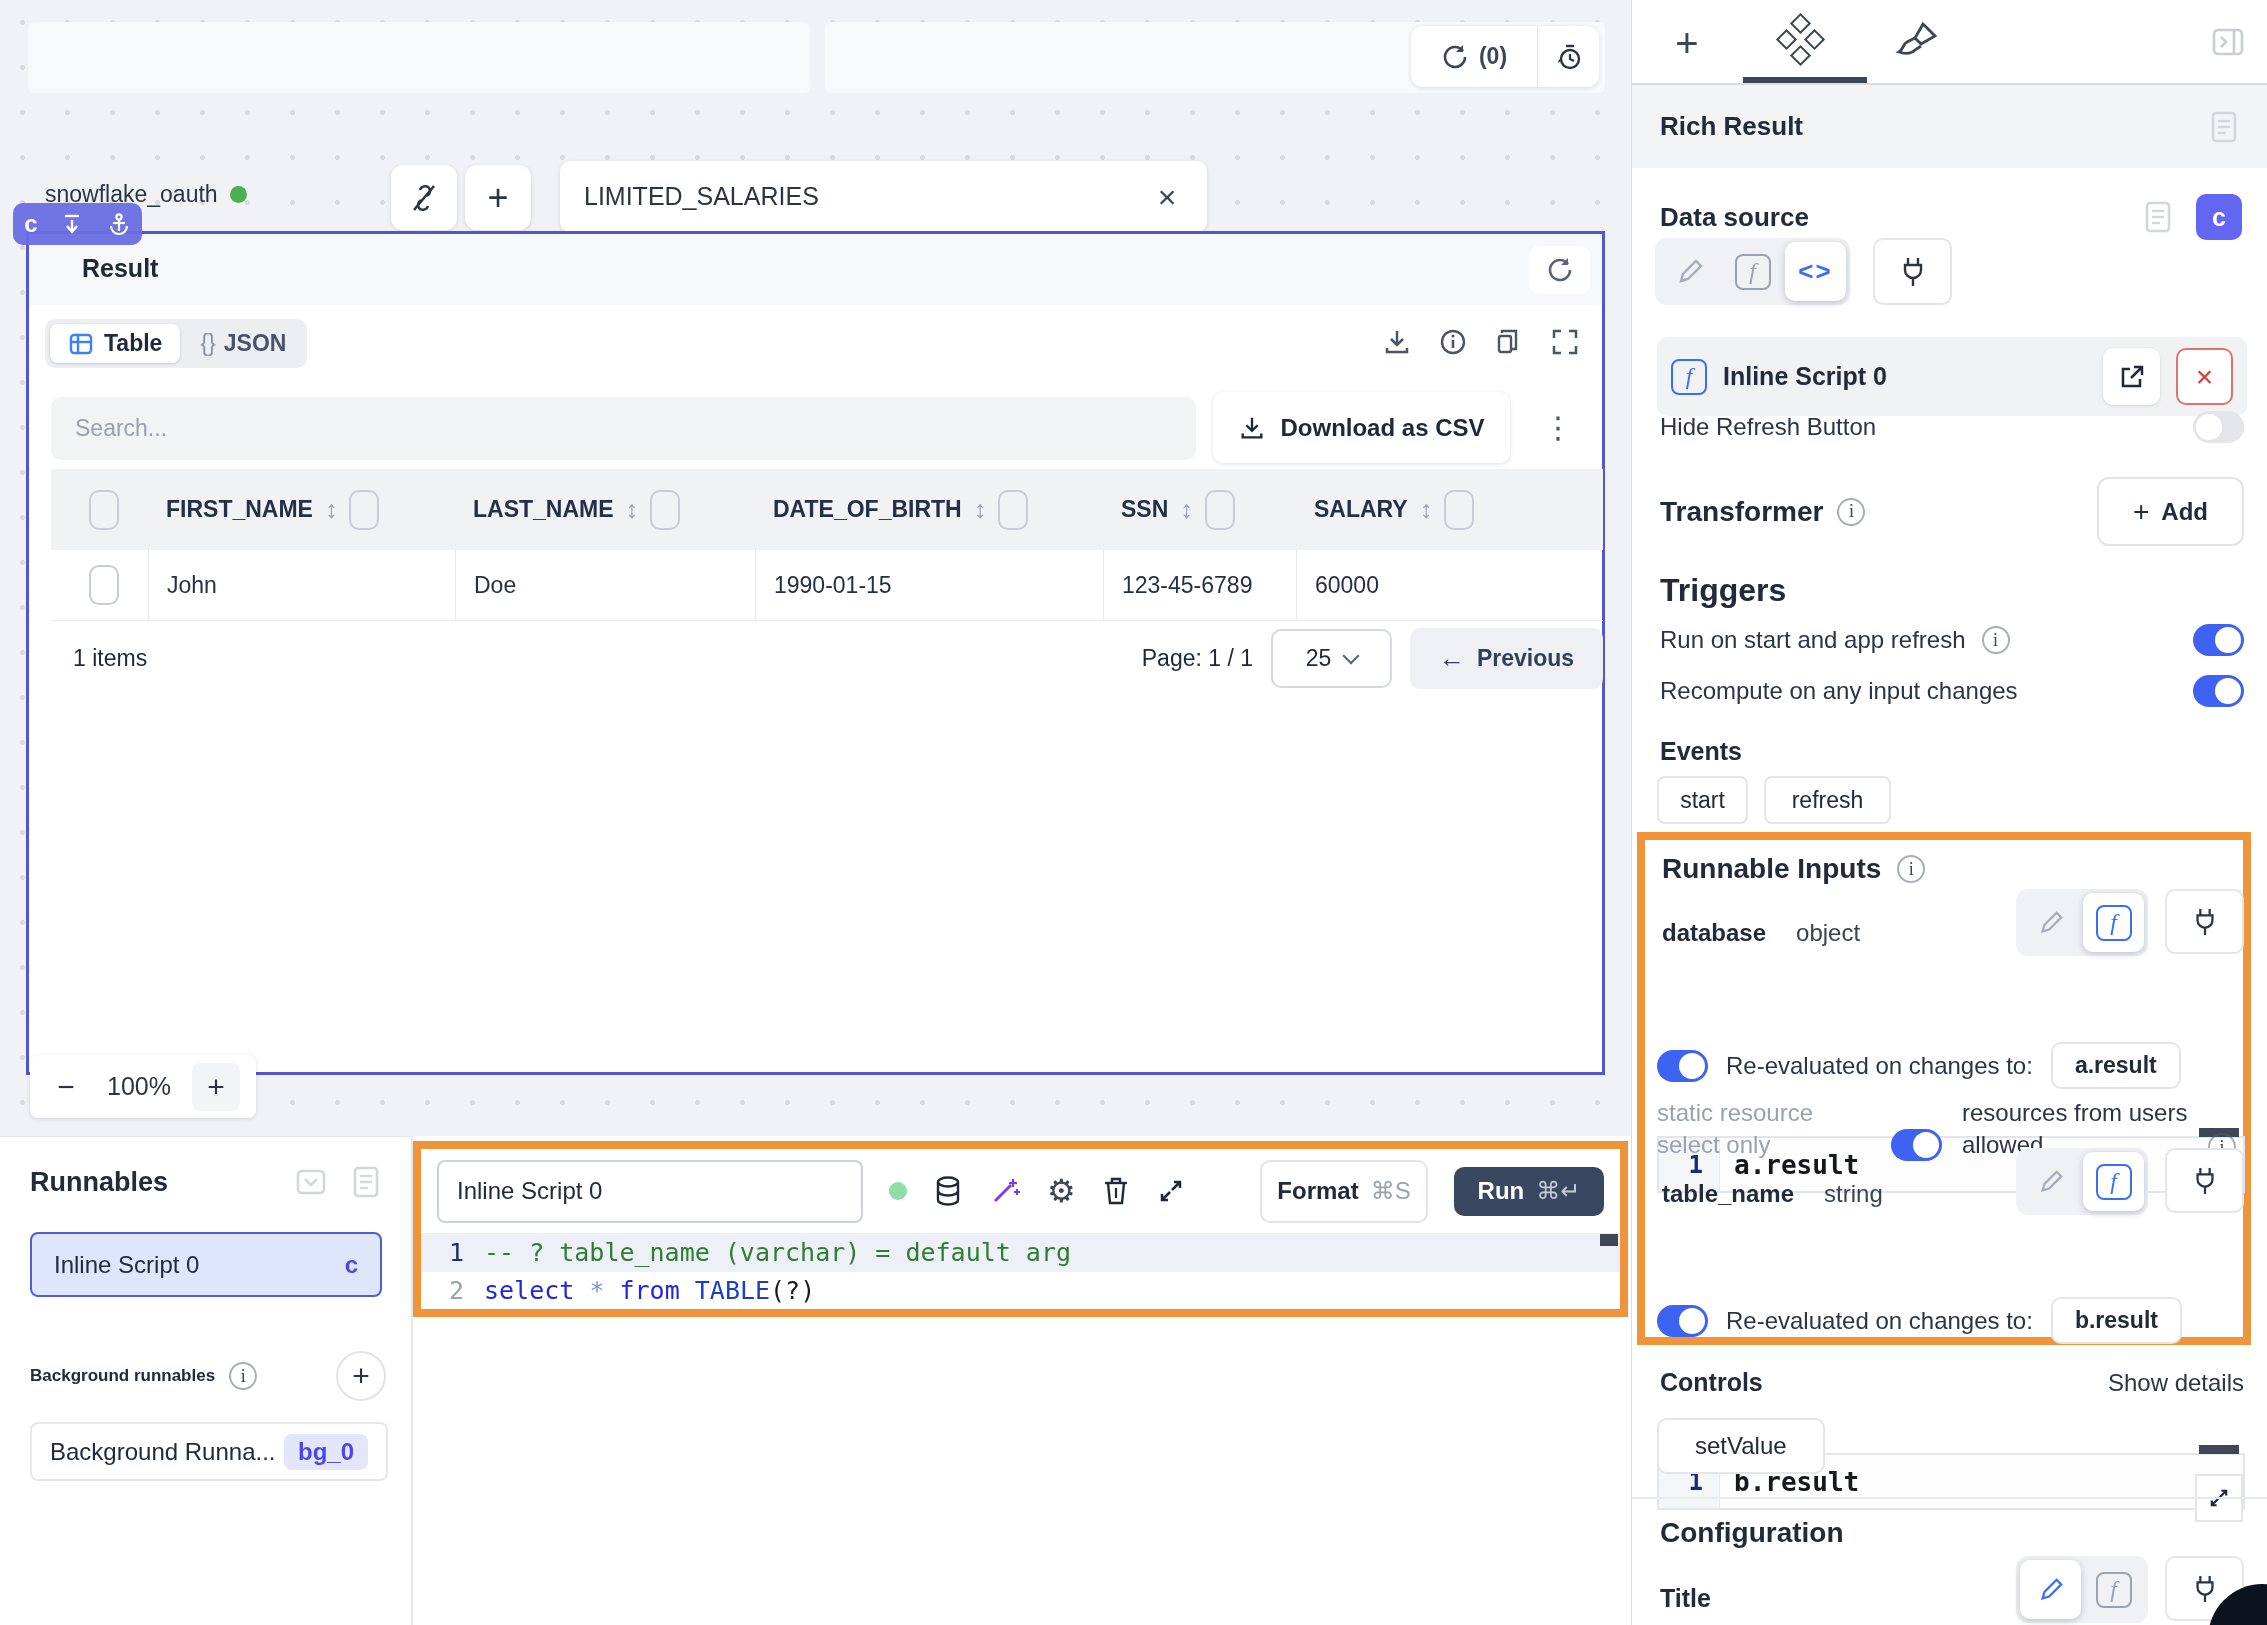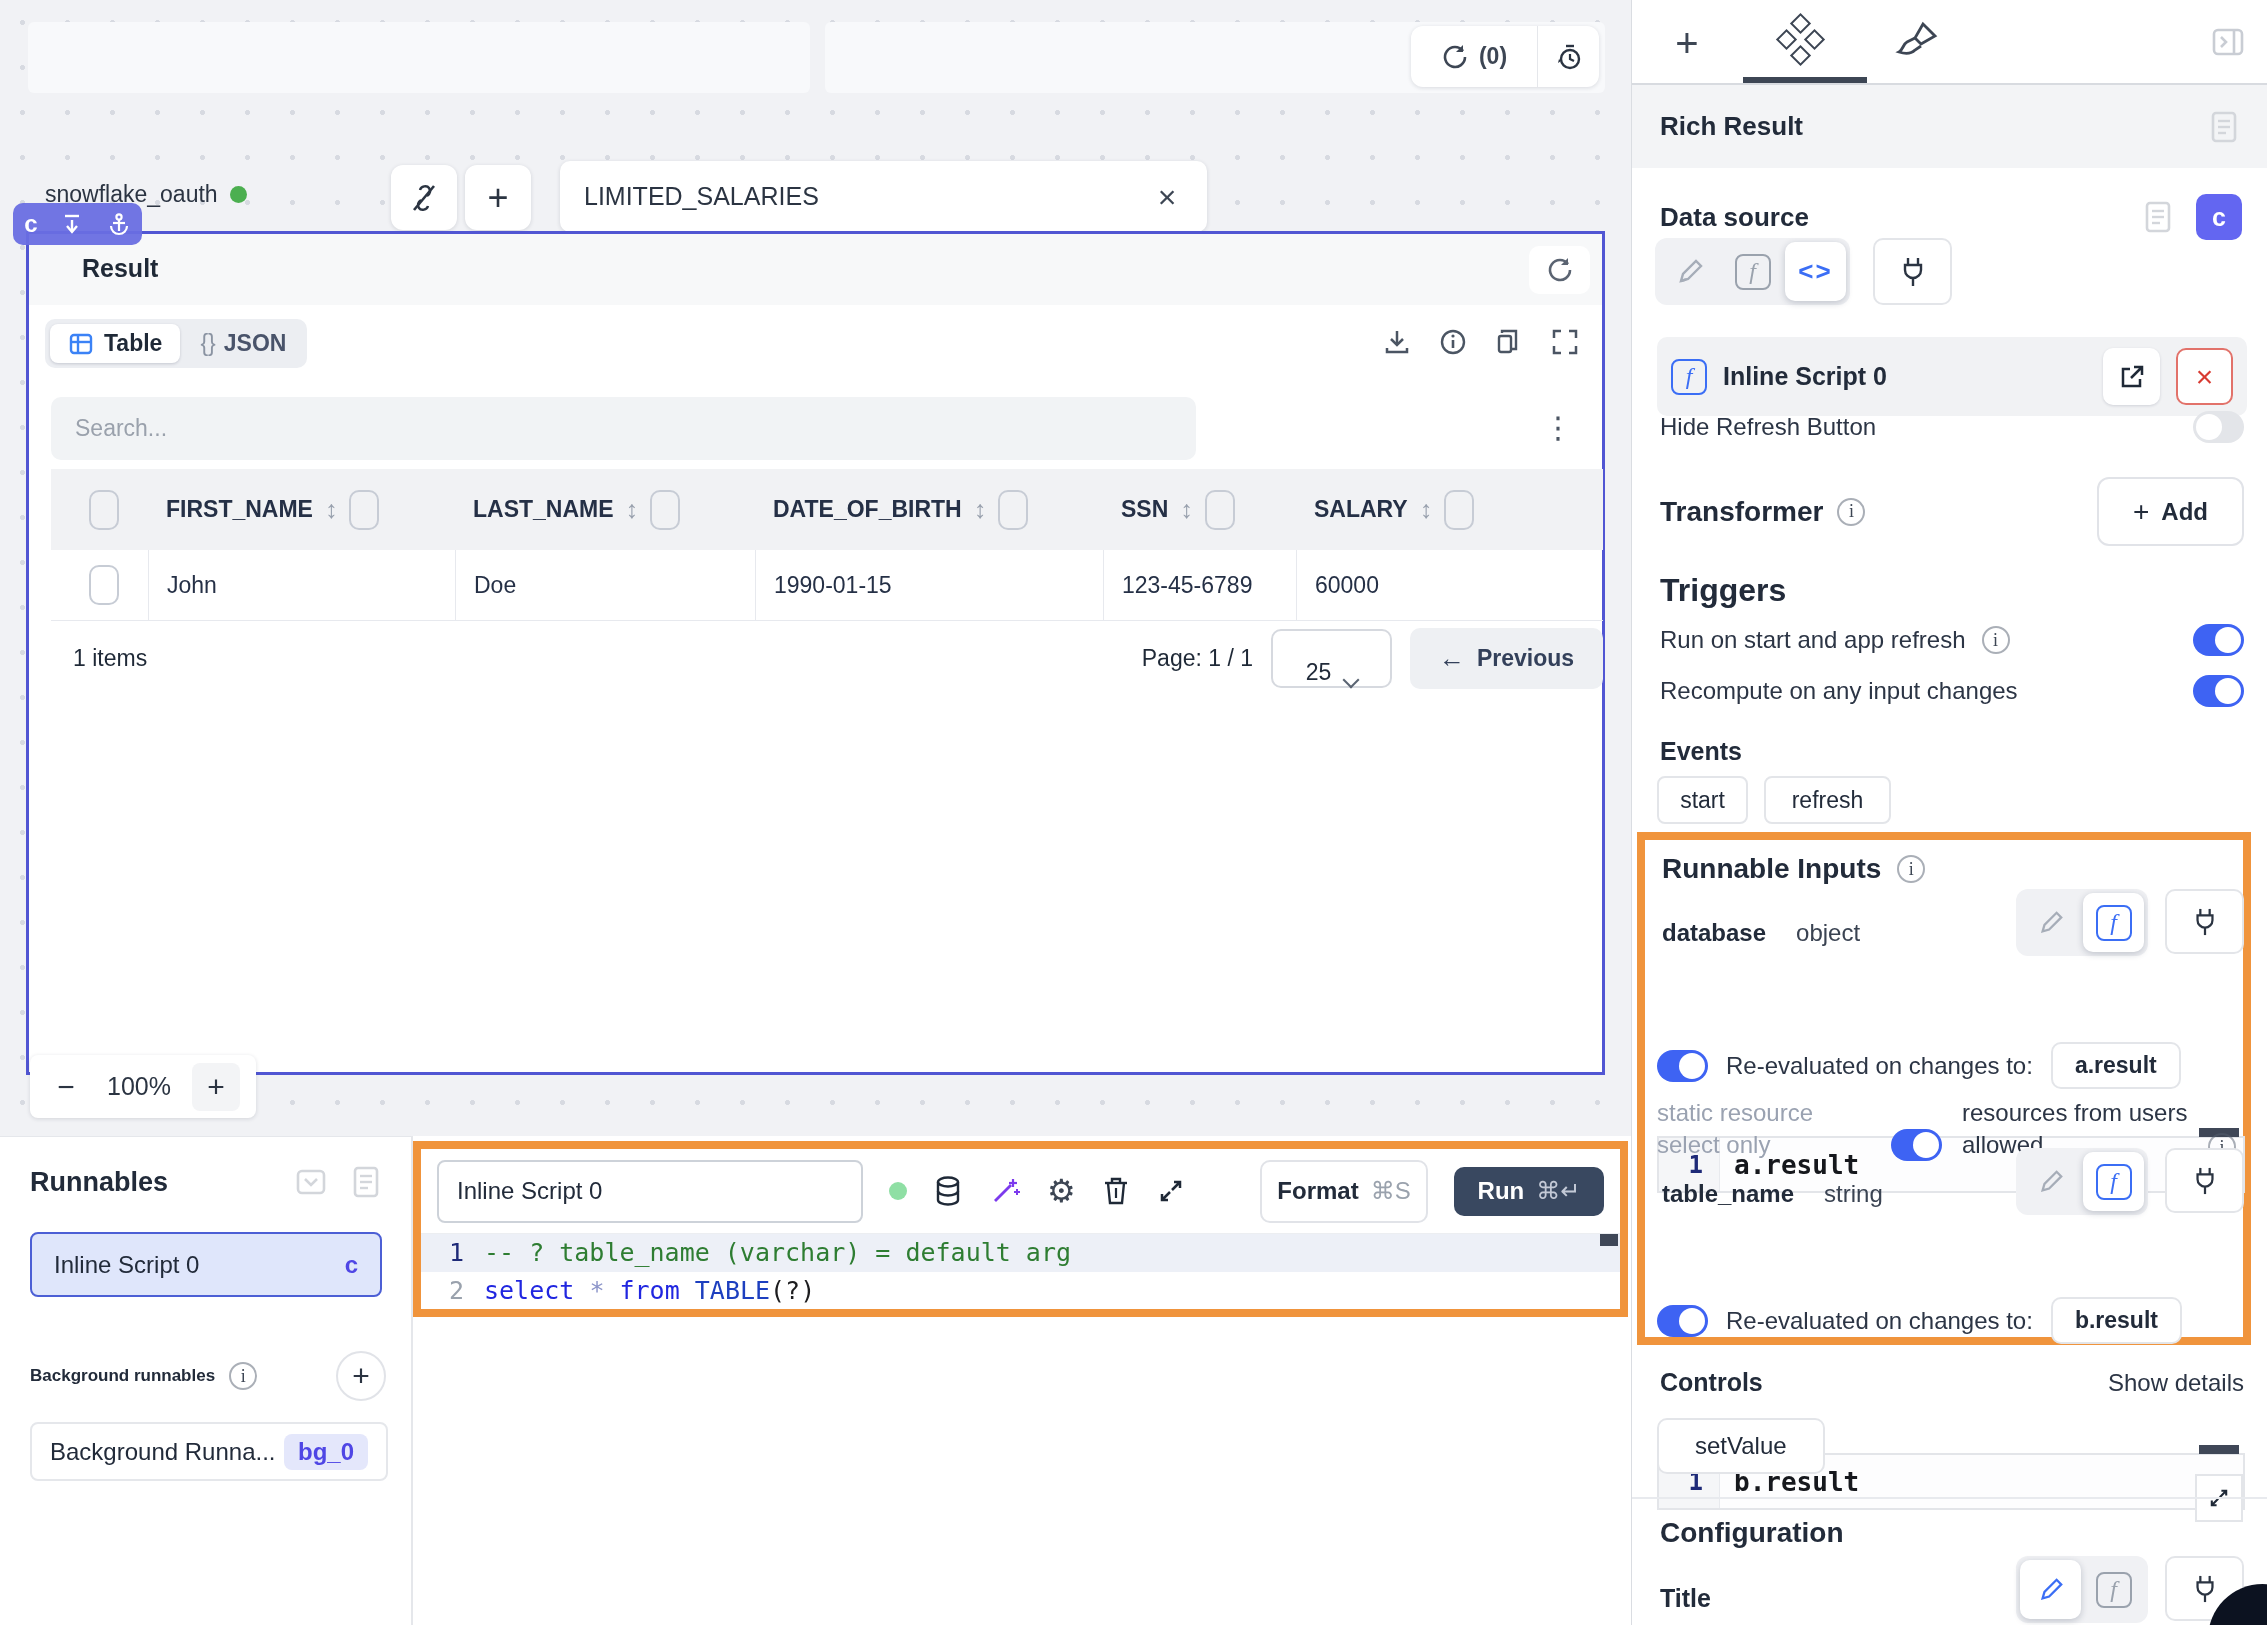--- a/index.html
+++ b/index.html
@@ -201,20 +201,28 @@
         <svg width="30" height="30" viewBox="0 0 30 30" class="icon-btn">
             <path d="M8 6V4h14v18h-4" fill="none" stroke="#4b5563" stroke-width="2.4"></path>
             <rect x="5" y="9" width="12" height="16" rx="2" fill="none" stroke="#4b5563" stroke-width="2.4"></rect>
           </svg>
         <svg width="30" height="30" viewBox="0 0 30 30" class="icon-btn">
             <path d="M4 11V4h7M19 4h7v7M26 19v7h-7M11 26H4v-7" fill="none" stroke="#4b5563" stroke-width="2.5"></path>
           </svg>
       </div>
 
       <input class="abs search-input" style="left: 22px; top: 163px; width: 1145px; height: 63px;" placeholder="Search...">
+      <div class="abs float-card flex" style="left:1184px;top:158px;width:297px;height:71px;border-radius:10px;justify-content:center;gap:14px;">
+        <svg width="28" height="28" viewBox="0 0 30 30">
+            <line x1="15" y1="4" x2="15" y2="17" stroke="#1f2937" stroke-width="2.5"></line>
+            <path d="M9 12l6 6 6-6" fill="none" stroke="#1f2937" stroke-width="2.5"></path>
+            <path d="M5 21v4h20v-4" fill="none" stroke="#1f2937" stroke-width="2.5"></path>
+          </svg>
+        <span style="font-size:24px;font-weight:bold;color:#1f2937;">Download as CSV</span>
+      </div>
       <span class="abs icon-btn" style="left:1507px;top:168px;width:44px;height:51px;font-size:30px;color:#4b5563;">⋮</span>
 
       <div class="abs data-table" style="left:22px;top:235px;width:1552px;">
         <div class="th">
             <span class="cb" style="margin-left:20px;"></span>
           </div>
         <div class="th">
             <span>FIRST_NAME</span>
             <span class="sort">↕</span>
             <span class="cb"></span>
@@ -247,21 +255,21 @@
         <div class="td">Doe</div>
         <div class="td">1990-01-15</div>
         <div class="td">123-45-6789</div>
         <div class="td">60000</div>
       </div>
 
       <div class="abs flex" style="left:22px;top:387px;width:1552px;height:75px;">
         <span style="font-size:23px;color:#1f2937;margin-left:22px;">1 items</span>
         <div class="flex" style="margin-left:auto;gap:18px;">
           <span style="font-size:23px;color:#1f2937;">Page: 1 / 1</span>
-          <div class="select-box" style="width:121px;height:59px;align-items:flex-end;">
+          <div class="select-box" style="width:121px;height:59px;">
             <span>25</span>
             <span class="chev"></span>
           </div>
           <div class="pill-btn" style="width:193px;height:61px;">
             <span style="font-weight:normal;font-size:26px;">←</span>
             <span>Previous</span>
           </div>
         </div>
       </div>
     </div>

